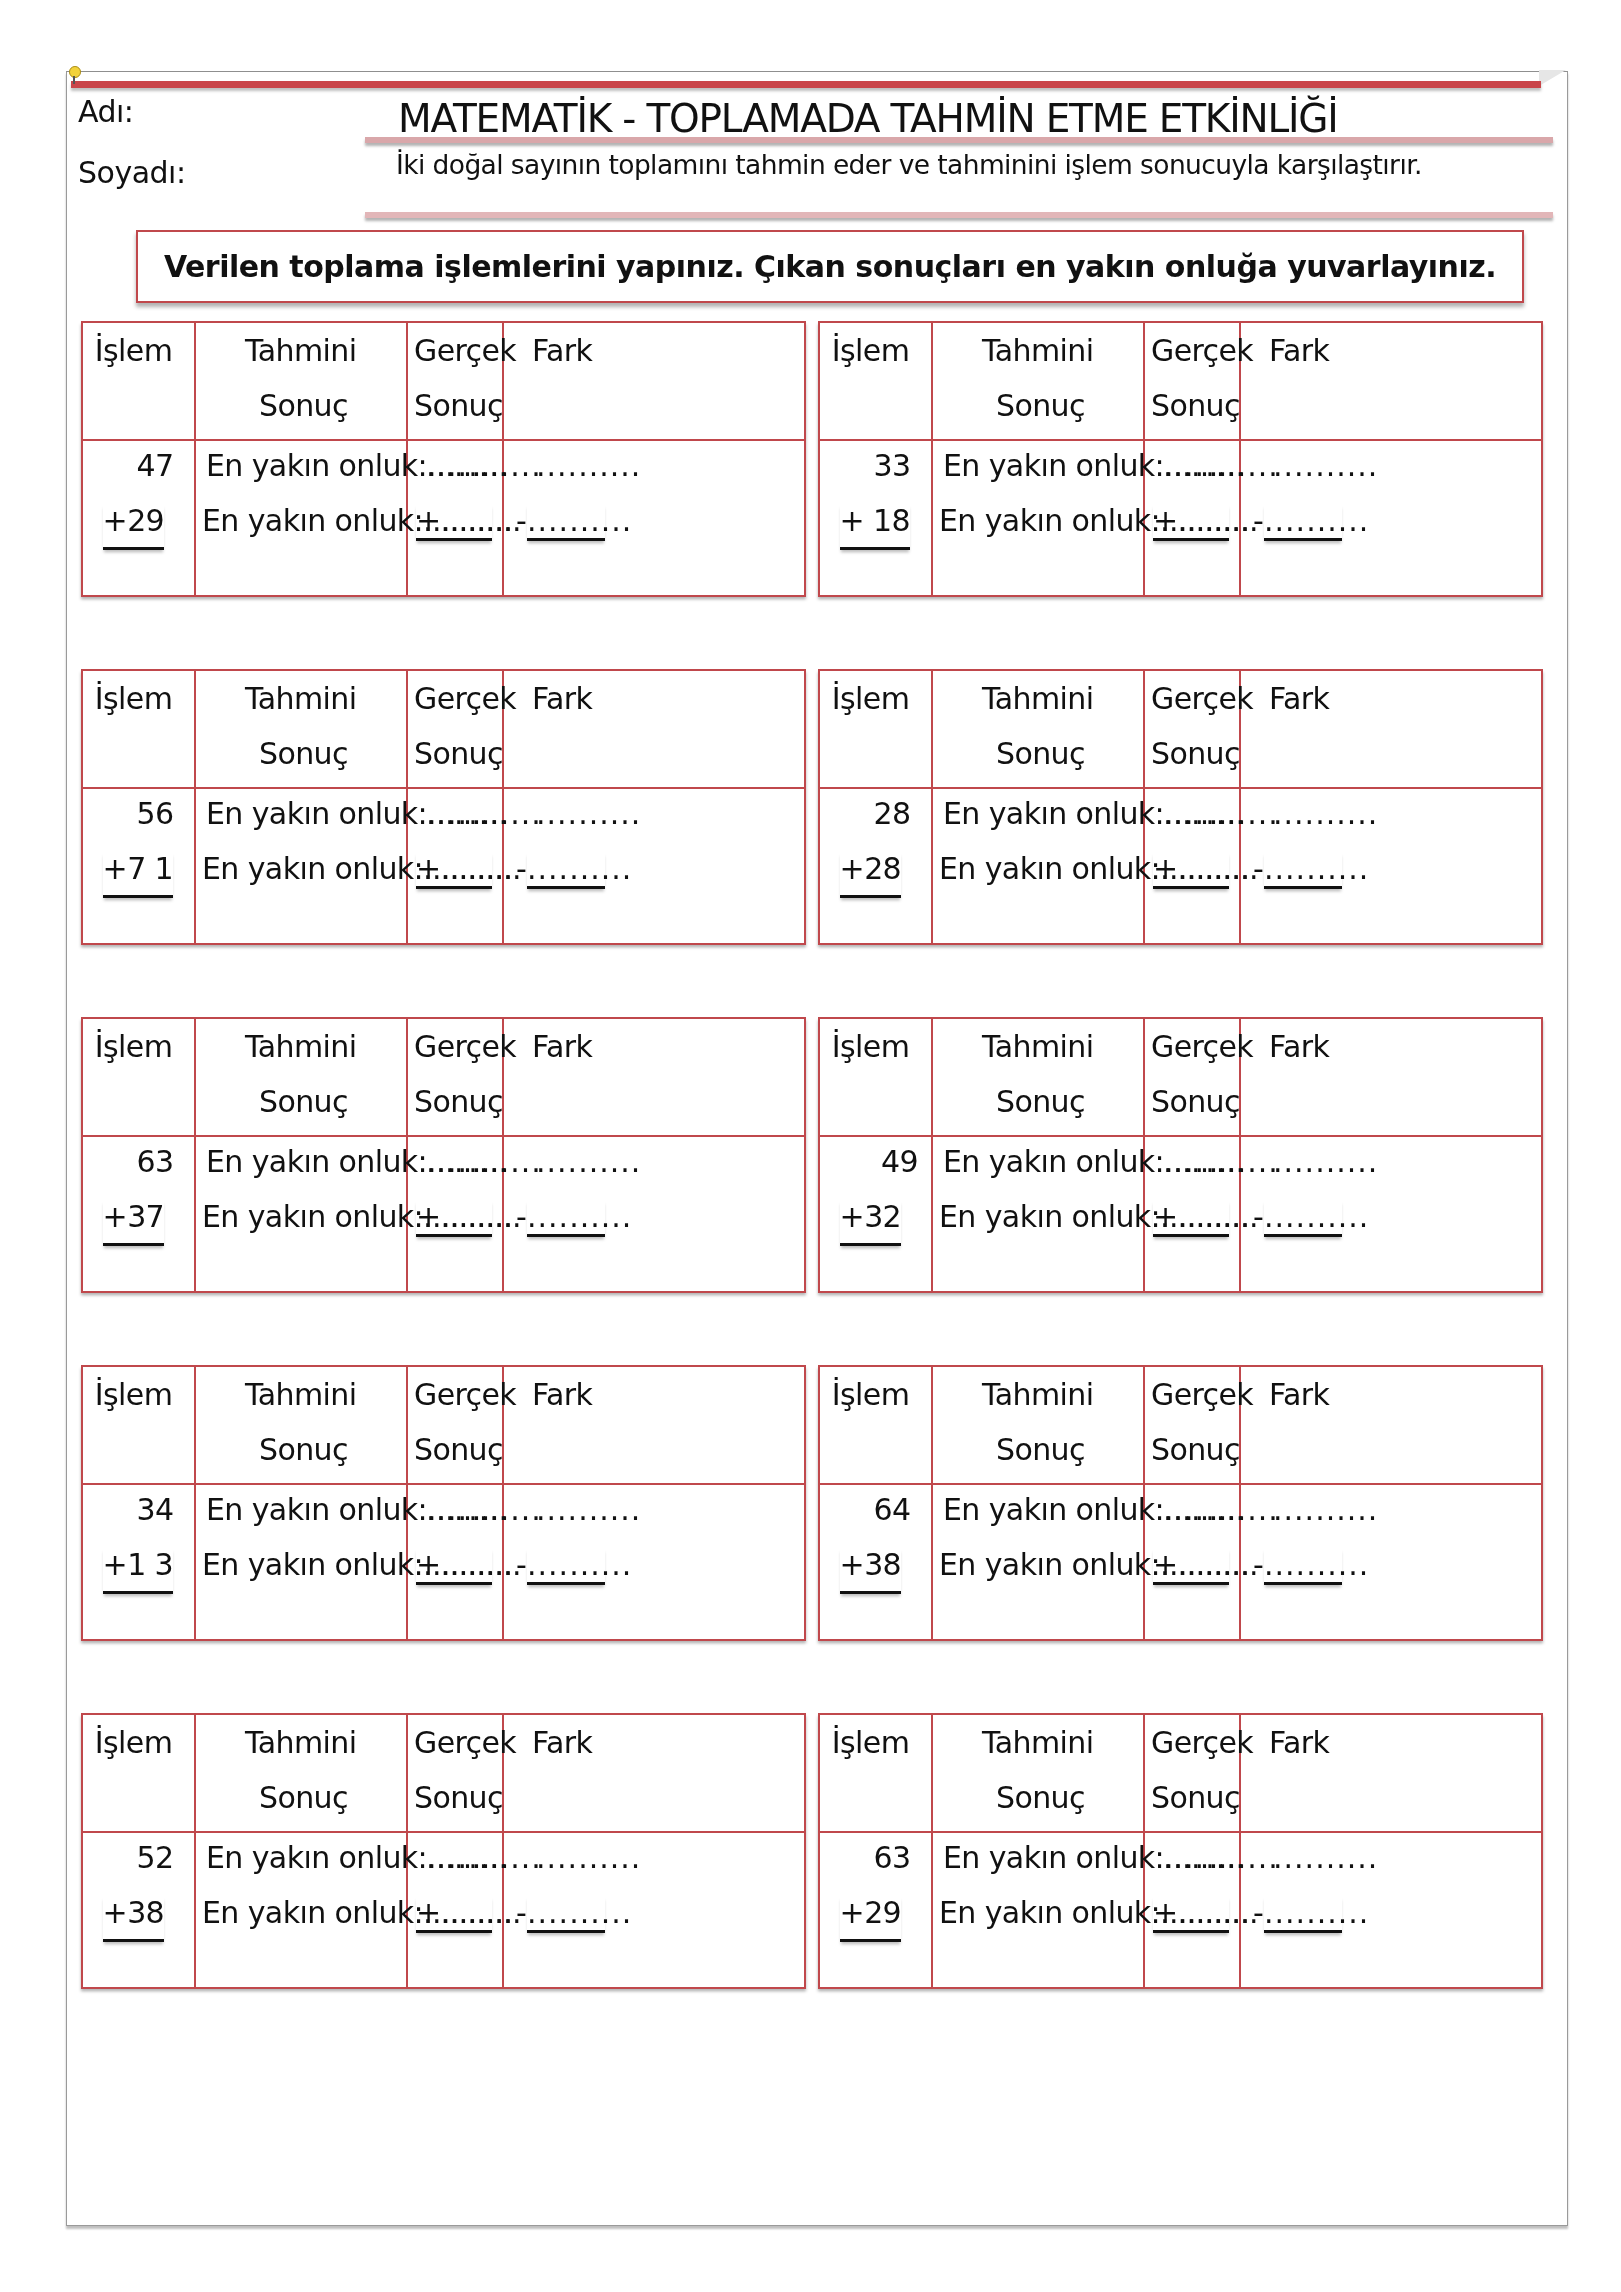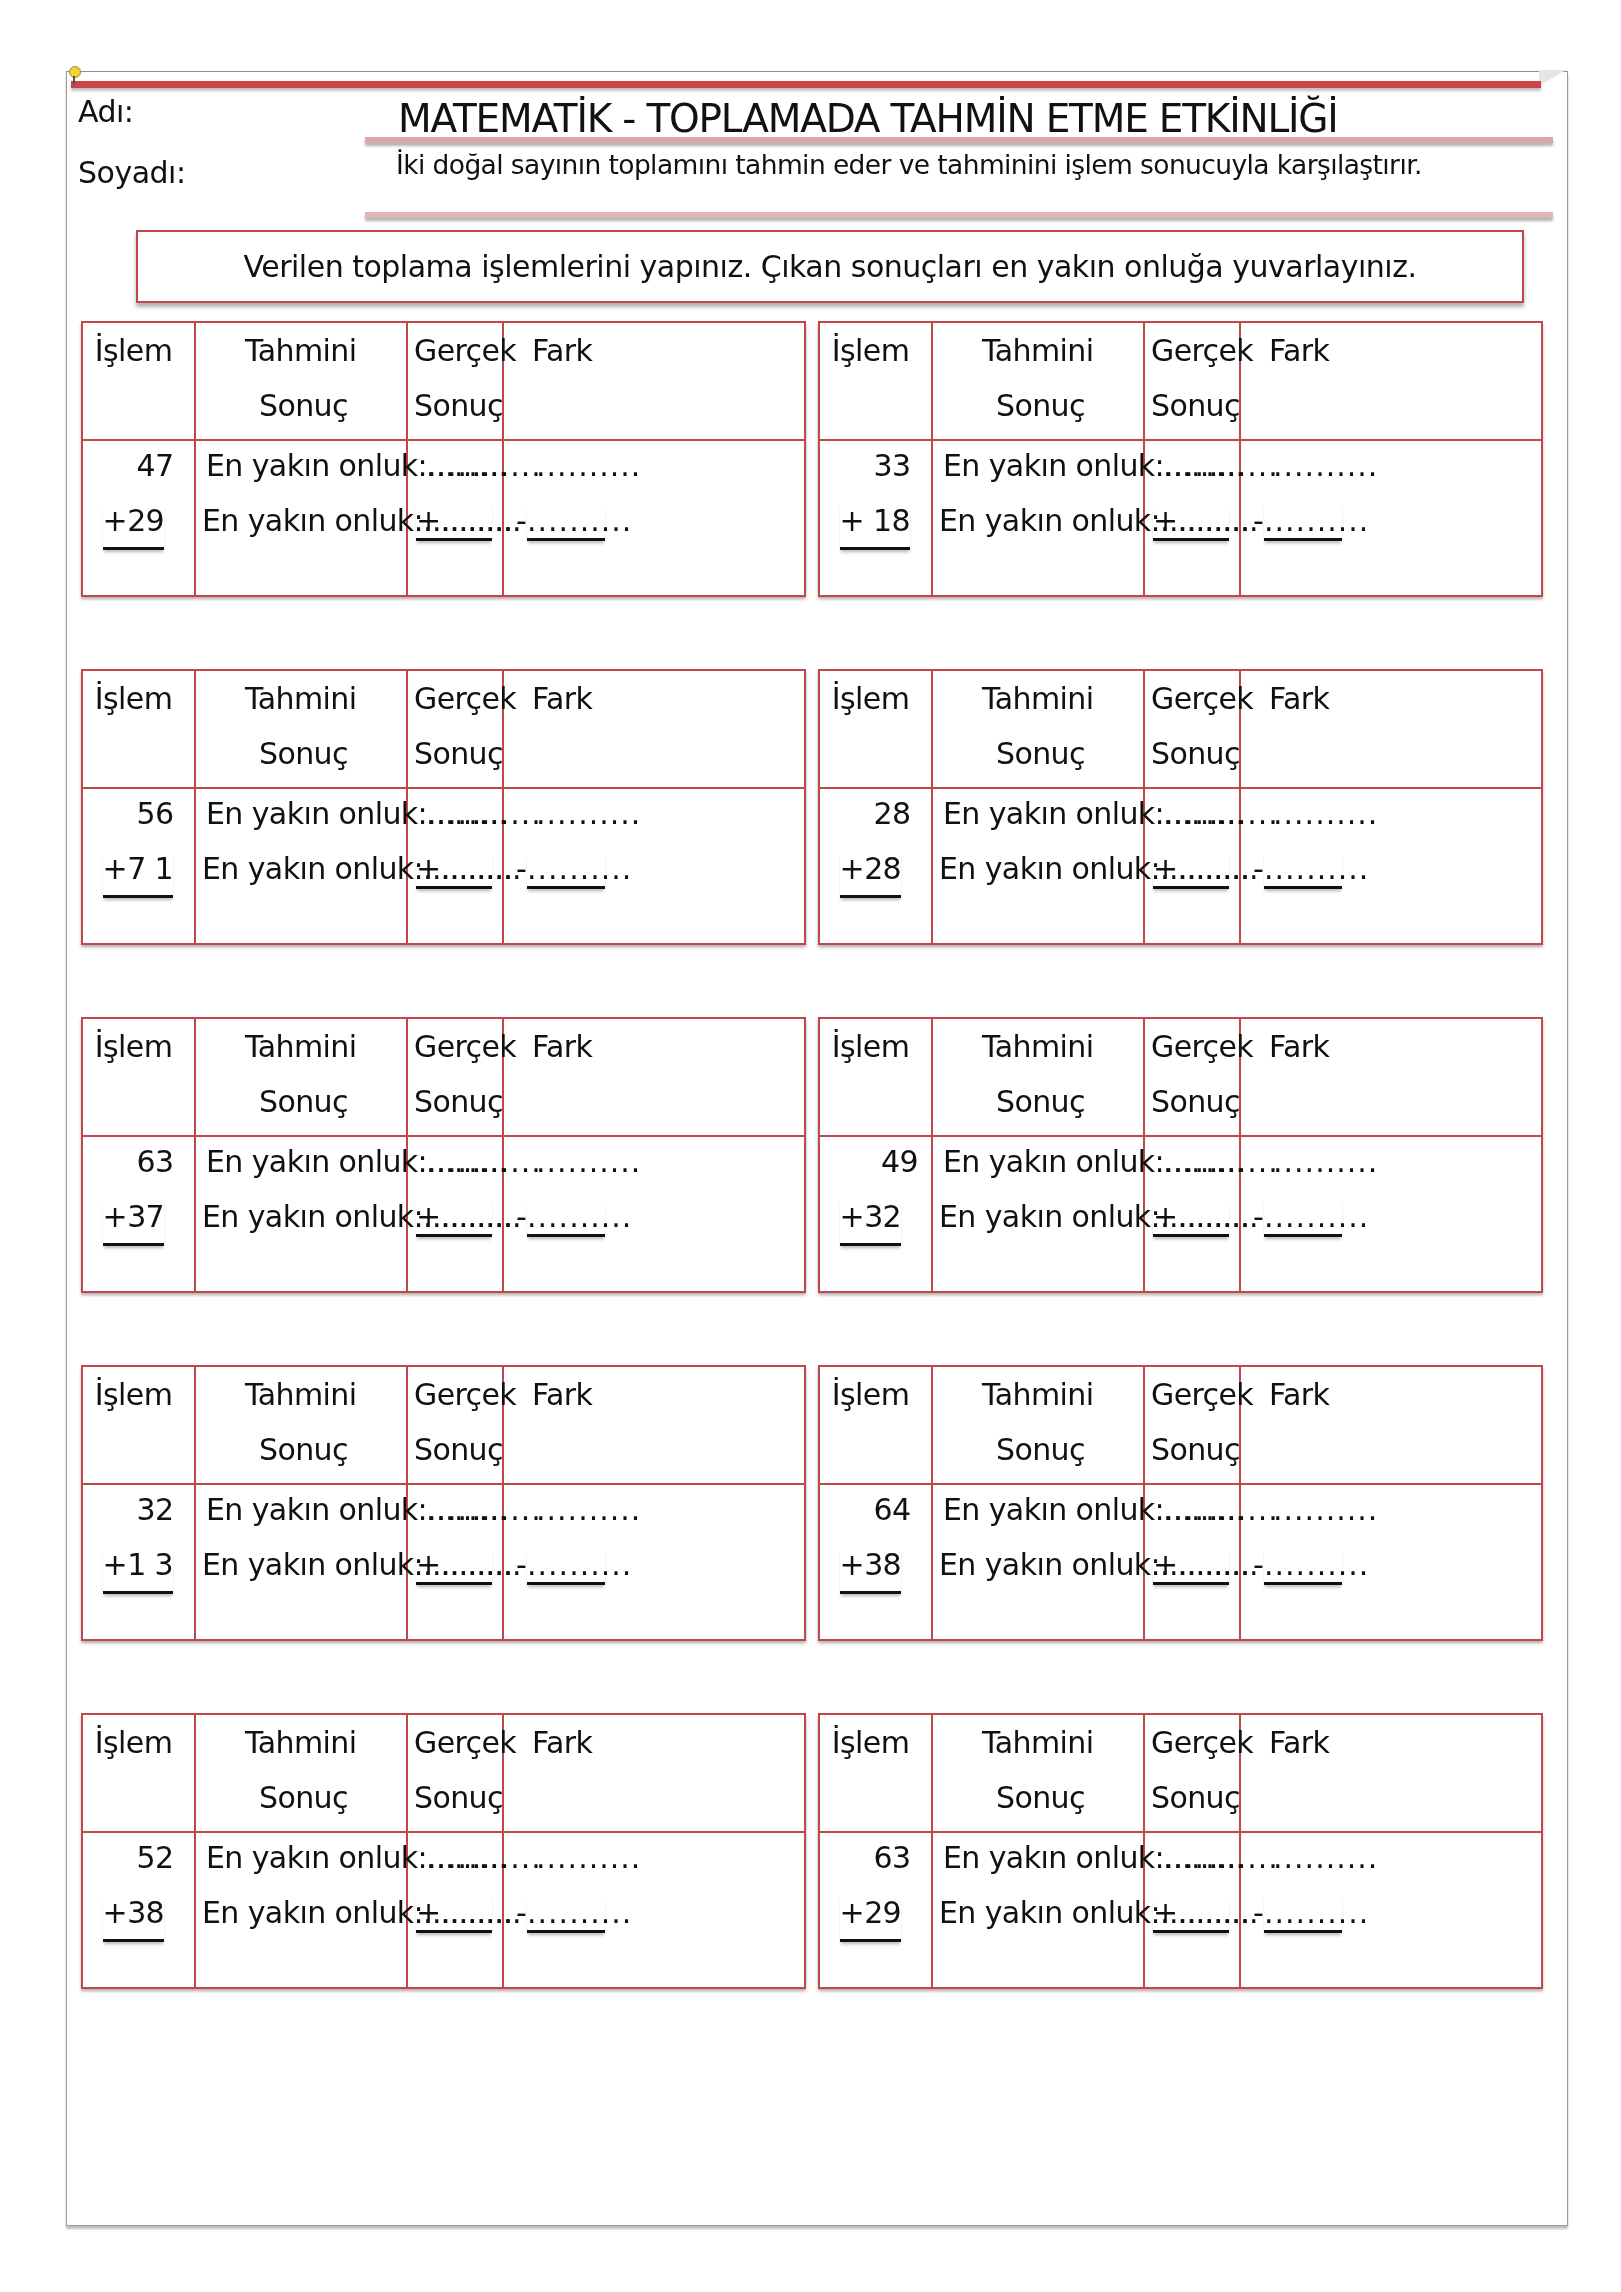--- a/index.html
+++ b/index.html
@@ -29,21 +29,21 @@
                 background: #d9a7aa; box-shadow: 0 2.9px 2.9px rgba(0,0,0,0.3); }
   .subtitle { position: absolute; left: 396px; top: 149px; font-size: 26.5px; letter-spacing: -0.6px;
               white-space: nowrap; }
   .subtitle-line { position: absolute; left: 365px; top: 212px; width: 1188px; height: 5.9px;
                    background: #e2b6b8; box-shadow: 0 2.9px 2.9px rgba(0,0,0,0.3); }
 
   .instruction { position: absolute; left: 136px; top: 230px; width: 1388px; height: 73px;
                  border: 2px solid #c0484c; box-sizing: border-box; background: #fff;
                  box-shadow: 0 3.9px 3.9px rgba(0,0,0,0.3);
                  display: flex; align-items: center; justify-content: center;
-                 font-size: 30px; letter-spacing: -0.5px; }
+                 font-size: 30px; letter-spacing: -0.5px; font-weight: bold; }
 
   .grid { position: absolute; left: 81px; top: 321px; width: 1470px; }
   .tbl-row { position: absolute; left: 0; height: 276px; width: 1470px; }
   .tbl { position: absolute; top: 0; width: 725px; height: 276px; box-sizing: border-box;
          border: 2px solid #c0484c; background: #fff; box-shadow: 0 2.9px 2.9px rgba(0,0,0,0.3); }
   .tbl.left { left: 0; }
   .tbl.right { left: 737px; }
 
   .vline { position: absolute; top: 0; bottom: 0; width: 2px; background: #c0484c; }
   .hline { position: absolute; left: 0; right: 0; top: 116px; height: 2px; background: #c0484c; }
@@ -249,21 +249,21 @@
     <div class="vline" style="left:419px"></div>
     <div class="hline"></div>
 
     <div class="h" style="left:11.8px;top:9.8px">İşlem</div>
     <div class="h" style="left:162px;top:9.8px">Tahmini</div>
     <div class="h" style="left:176px;top:65px">Sonuç</div>
     <div class="h" style="left:331px;top:9.8px">Gerçek</div>
     <div class="h" style="left:331px;top:65px">Sonuç</div>
     <div class="h" style="left:449px;top:9.8px">Fark</div>
 
-    <div class="cell num" style="left:19.6px;top:125px">32</div>
+    <div class="cell num" style="left:19.6px;top:125px">34</div>
     <div class="cell addend" style="left:19.6px;top:180px">+1 3</div>
 
     <div class="cell" style="left:123px;top:125px">En yakın onluk:.........</div>
     <div class="cell" style="left:119px;top:180px">En yakın onluk:..........</div>
 
     <div class="cell dots" style="left:343px;top:125px">...........</div>
     <div class="cell ul" style="left:333px;top:180px;width:76px">+.........</div>
 
     <div class="cell dots" style="left:453px;top:125px">..........</div>
     <div class="cell" style="left:433px;top:180px">-</div>

